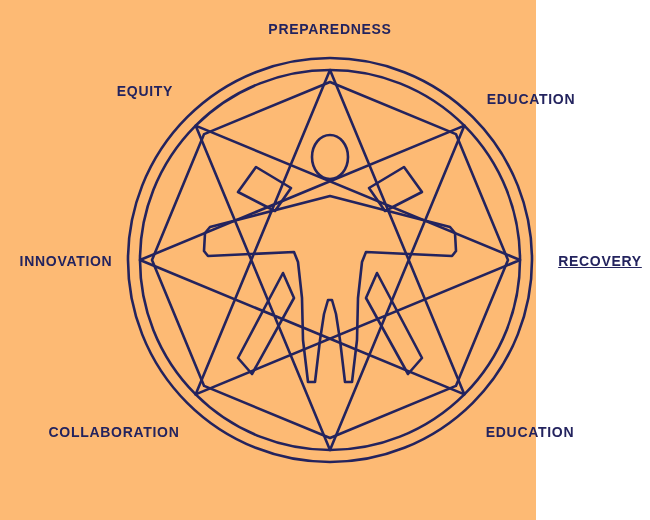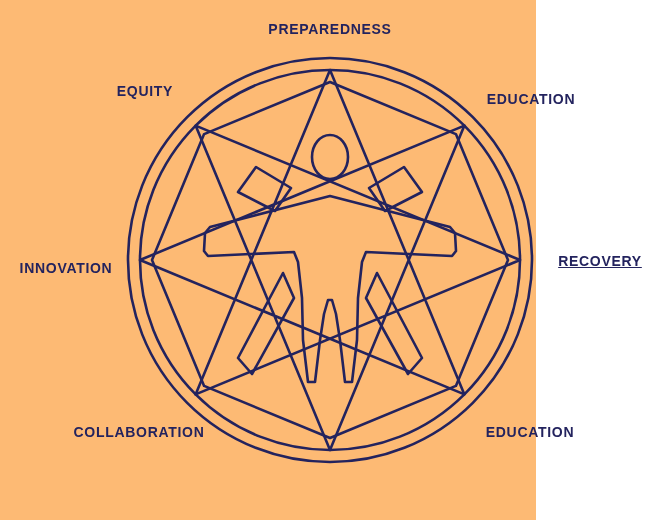--- a/index.html
+++ b/index.html
@@ -35,22 +35,22 @@
     white-space: nowrap;
     transform: translate(-50%, -50%);
     text-align: center;
     line-height: 1;
   }
   .label-n  { left: 330px; top: 29px;  }
   .label-ne { left: 531px; top: 99px;  }
   .label-e  { left: 600px; top: 261px; text-decoration: underline; }
   .label-se { left: 516px; top: 432px; padding-left: 28px; }
   .label-s  { left: 330px; top: 491px; }
-  .label-sw { left: 139px; top: 432px; }
-  .label-w  { left: 66px;  top: 268px; }
+  .label-sw { left: 114px; top: 432px; }
+  .label-w  { left: 66px;  top: 261px; }
   .label-nw { left: 145px; top: 83px; margin-top: 8px;  }
 </style>
 </head>
 <body>
 
 <div id="infographic">
 
   <svg id="emblem-svg" viewBox="0 0 650 520" fill="none" stroke="#23235e" stroke-width="2.6" stroke-linejoin="round" stroke-linecap="round">
 
     <circle cx="330" cy="260" r="202"></circle>

